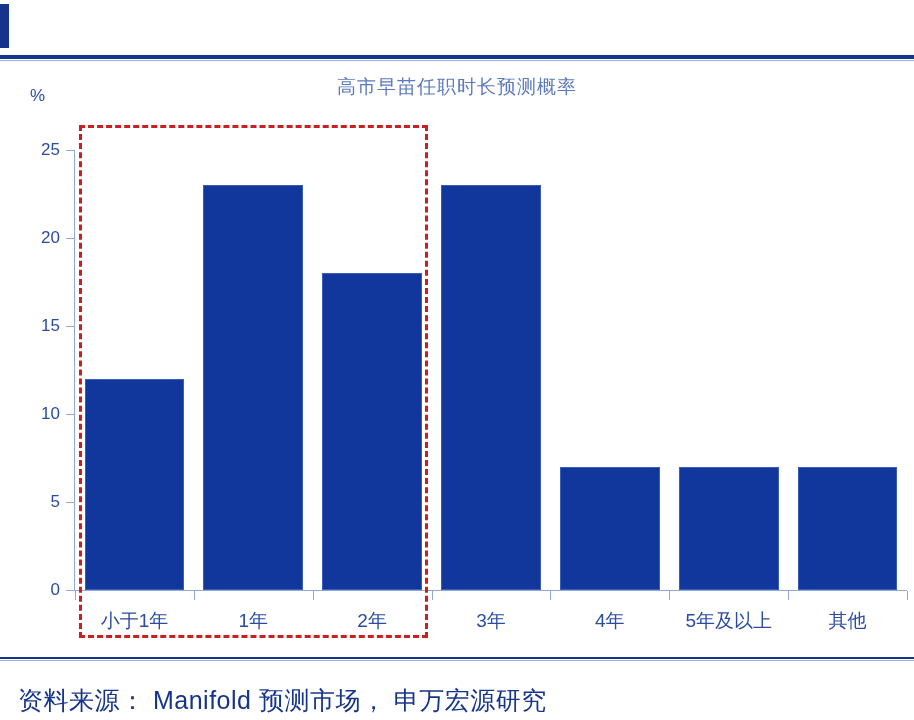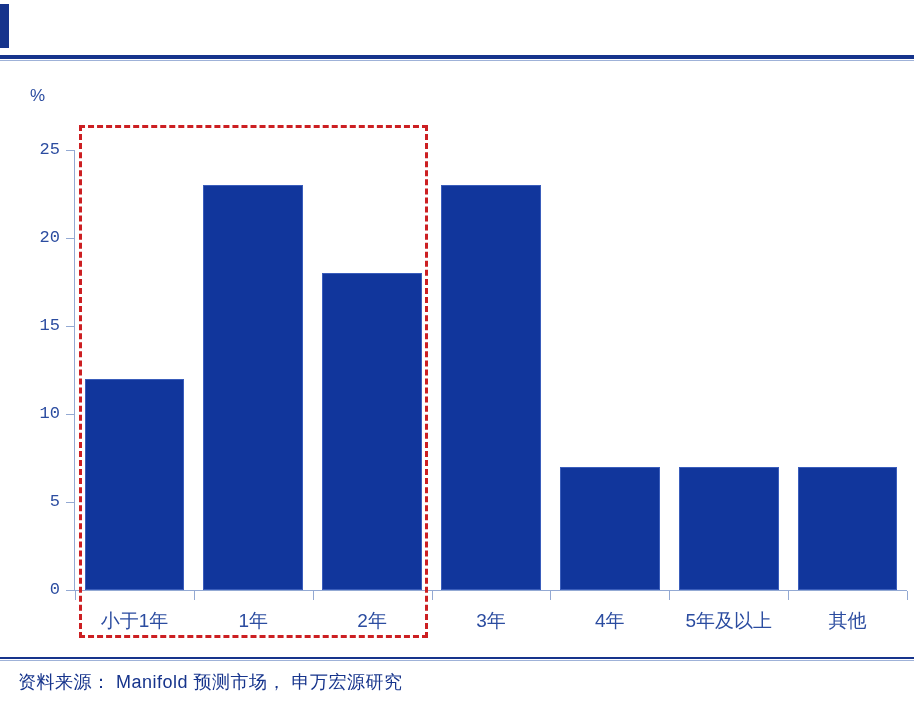--- a/index.html
+++ b/index.html
@@ -116,21 +116,20 @@
     background: #93a9d3;
   }
   .y-label {
     position: absolute;
     right: 0;
     width: 58px;
     text-align: right;
     font-size: 17px;
     color: #2b4ca0;
     transform: translateY(-10px);
-    font-family: Liberation Mono, monospace;
   }
   .y-label-holder {
     position: absolute;
     left: 0;
     width: 60px;
   }
   .x-tick {
     position: absolute;
     top: 529px;
     width: 1px;
@@ -174,38 +173,39 @@
     position: absolute;
     left: 0;
     top: 660px;
     width: 914px;
     height: 1px;
     background: #9fb2d8;
   }
   .footer-text {
     position: absolute;
     left: 18px;
-    top: 670px;
-    font-size: 18px;
+    top: 684px;
+    font-size: 25px;
     color: #16348c;
     white-space: nowrap;
     letter-spacing: 0.5px;
   }
 </style>
 </head>
 <body>
 
 <div class="header">
   <div class="header-accent"></div>
 </div>
 <div class="header-rule"></div>
 <div class="header-rule-thin"></div>
 
 <div class="chart-wrap">
 
+  <div class="chart-subtitle">高市早苗任职时长预测概率</div>
   <div class="axis-unit">%</div>
 
   <div class="plot" id="plot">
     <div class="y-axis-line"></div>
     <div class="x-axis-line"></div>
     <div id="yticks">
         <div class="y-tick" style="top: 528px;"></div>
         <div class="y-label-holder" style="top: 528px;">
           <div class="y-label">0</div>
         </div>

